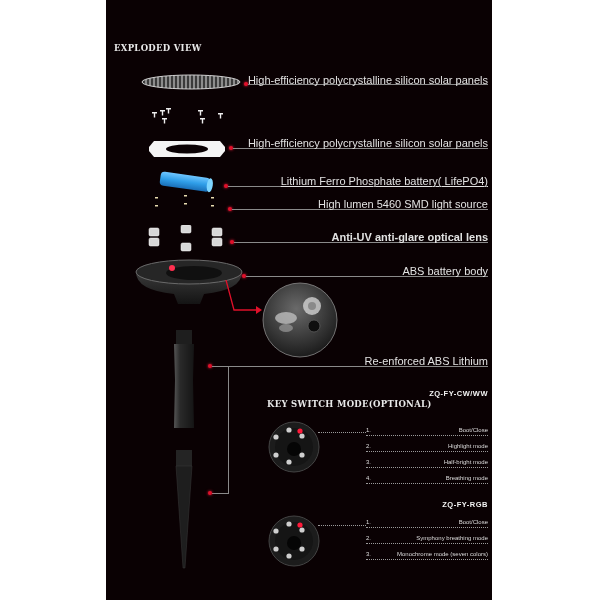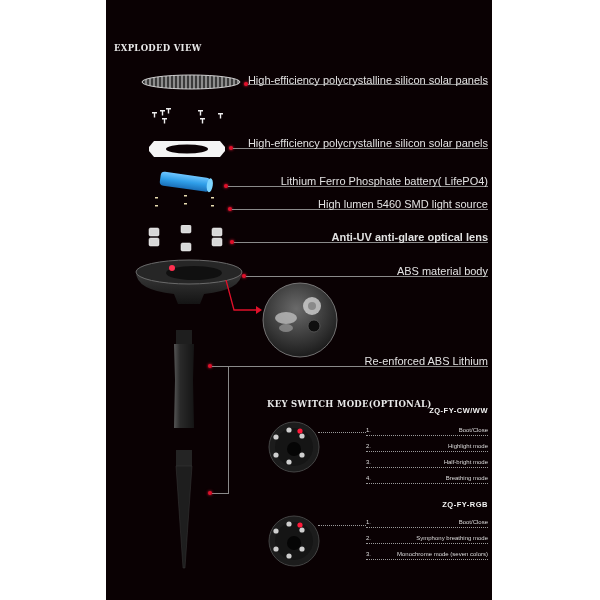--- a/index.html
+++ b/index.html
@@ -162,44 +162,44 @@
   <div class="abs dot" style="left:138px; top:82px;"></div>
   <div class="abs line" style="left:142px; top:84px; width:240px;"></div>
   <div class="abs label" style="right:4px; top:74px;">High-efficiency polycrystalline silicon solar panels</div>
 
   <div class="abs dot" style="left:123px; top:146px;"></div>
   <div class="abs line" style="left:127px; top:148px; width:255px;"></div>
   <div class="abs label" style="right:4px; top:137px;">High-efficiency polycrystalline silicon solar panels</div>
 
   <div class="abs dot" style="left:118px; top:184px;"></div>
   <div class="abs line" style="left:122px; top:186px; width:260px;"></div>
-  <div class="abs label" style="right:4px; top:175px;">Lithium Ferro Phosphate battery( LifePO4)</div>
+  <div class="abs label" style="right:4px; top:175px;text-decoration:underline;">Lithium Ferro Phosphate battery( LifePO4)</div>
 
   <div class="abs dot" style="left:122px; top:207px;"></div>
   <div class="abs line" style="left:126px; top:209px; width:256px;"></div>
   <div class="abs label" style="right:4px; top:198px;">High lumen 5460 SMD light source</div>
 
   <div class="abs dot" style="left:124px; top:240px;"></div>
   <div class="abs line" style="left:128px; top:242px; width:254px;"></div>
   <div class="abs label" style="right:4px; top:231px;font-weight:bold;">Anti-UV anti-glare optical lens</div>
 
   <div class="abs dot" style="left:136px; top:274px;"></div>
   <div class="abs line" style="left:140px; top:276px; width:242px;"></div>
-  <div class="abs label" style="right:4px; top:265px;">ABS material body</div>
+  <div class="abs label" style="right:4px; top:265px;">ABS battery body</div>
 
   <div class="abs dot" style="left:102px; top:364px;"></div>
   <div class="abs line" style="left:106px; top:366px; width:276px;"></div>
   <div class="abs" style="left:122px; top:366px; width:1px; height:128px; background:#8a8a8a;"></div>
   <div class="abs line" style="left:106px; top:493px; width:17px;"></div>
   <div class="abs dot" style="left:102px; top:491px;"></div>
   <div class="abs label" style="right:4px; top:355px;">Re-enforced ABS Lithium</div>
 
   <div class="abs title" style="left:161px; top:391px;margin-top:8px;">KEY SWITCH MODE(OPTIONAL)</div>
 
-  <div class="abs model" style="right:4px; top:406px;">ZQ-FY-CW/WW</div>
+  <div class="abs model" style="right:4px; top:389px;">ZQ-FY-CW/WW</div>
 
   <div class="abs" style="left:162px; top:421px; width:52px; height:52px;">
     <svg width="52" height="52" viewBox="0 0 52 52">
       <circle cx="26" cy="26" r="25" fill="#1c1c1c" stroke="#444" stroke-width="1"></circle>
       <circle cx="26" cy="26" r="19" fill="#151515"></circle>
       <circle cx="26" cy="28" r="7" fill="#050505"></circle>
       <g fill="#cfcfcf">
         <circle cx="21" cy="9" r="2.6"></circle>
         <circle cx="34" cy="15" r="2.6"></circle>
         <circle cx="8" cy="16" r="2.6"></circle>

